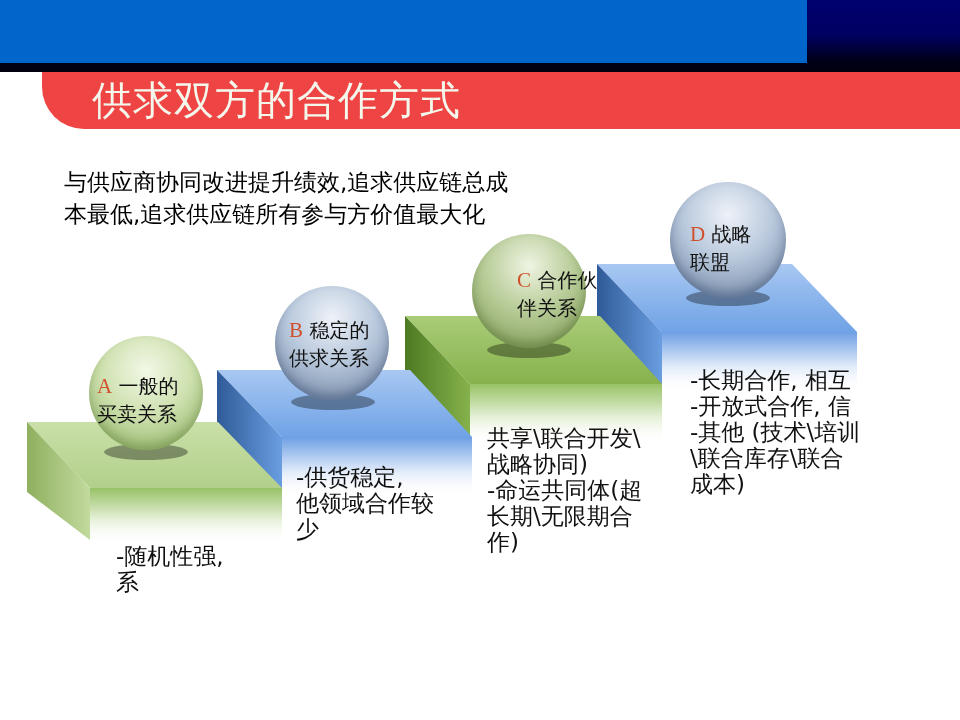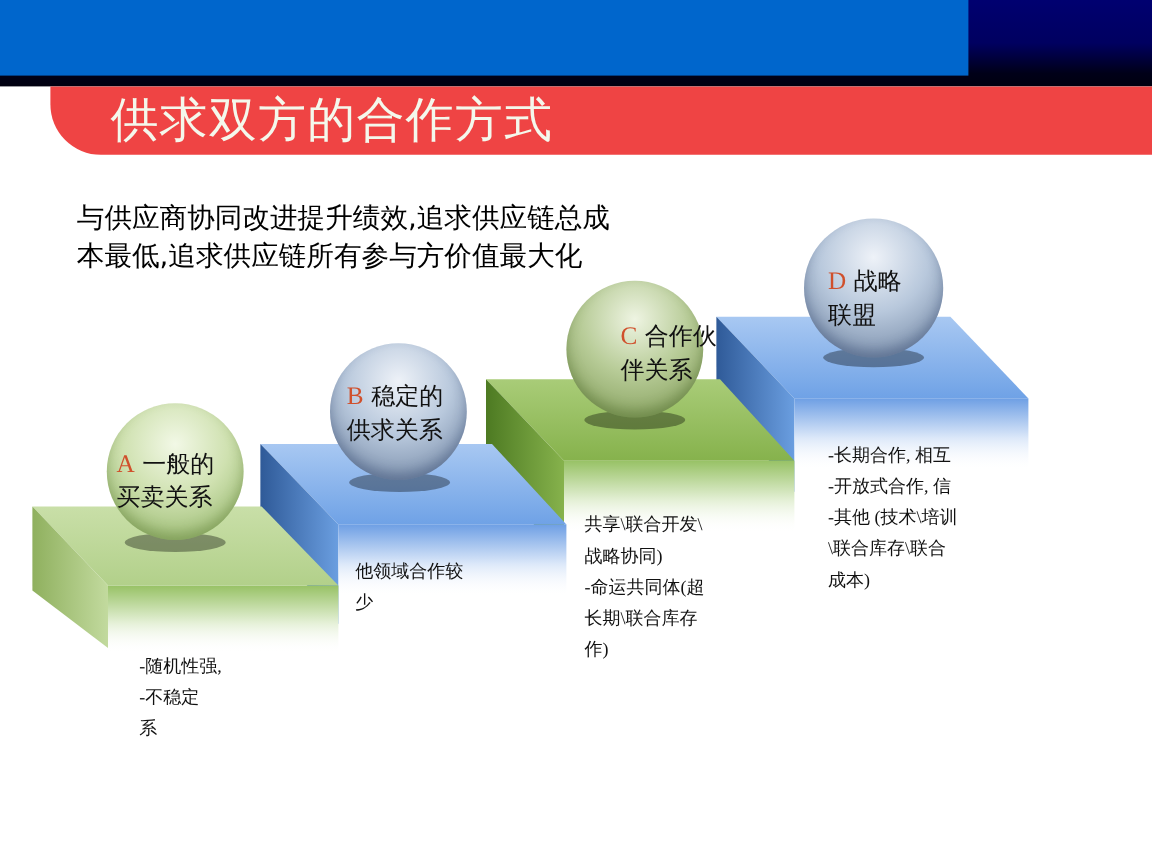--- a/index.html
+++ b/index.html
@@ -14,21 +14,21 @@
   .title-banner { position: absolute; left: 42px; top: 72px; width: 918px; height: 57px;
     background: #ef4444; border-bottom-left-radius: 42px; }
   .title-text { position: absolute; left: 50px; top: 4px; font-size: 40px; color: #f4f8ec;
     letter-spacing: 1px; line-height: 48px; }
   .subtitle { position: absolute; left: 64px; top: 166px; width: 540px; font-size: 23px;
     line-height: 32px; color: #000000; }
   svg.stairs { position: absolute; left: 0; top: 0; }
   .ball { position: absolute; border-radius: 50%; }
   .ball-label { position: absolute; font-size: 20px; line-height: 28px; color: #111; white-space: nowrap; }
   .ball-label .letter { color: #d0502c; font-family: "Liberation Serif", serif; font-size: 21px; }
-  .desc { position: absolute; font-size: 15px; line-height: 26px; color: #111; font-family: Liberation Serif, serif; }
+  .desc { position: absolute; font-size: 23px; line-height: 26px; color: #111; }
   .desc div { white-space: nowrap; }
 </style>
 </head>
 <body>
 
 <div class="topbar">
   <div class="topbar-blue"></div>
 </div>
 
 <div class="title-banner">
@@ -139,34 +139,34 @@
      background: radial-gradient(circle at 50% 28%, #eef2f8 0%, #b8c8dc 45%, #7c90ac 85%, #5c6f8c 100%);
      box-shadow: inset 0 -6px 10px rgba(40,60,100,0.35);">
   <div class="ball-label" style="left:20px; top:38px;">
     <div><span class="letter">D</span> <span>战略</span></div>
     <div>联盟</div>
   </div>
 </div>
 
 <div class="desc" style="left:104px; top:543px;margin-left:12px;">
   <div>-随机性强,</div>
-  <div>-不稳定</div>
   <div>系</div>
 </div>
 
 <div class="desc" style="left:296px; top:464px;">
+  <div>-供货稳定,</div>
   <div>他领域合作较</div>
   <div>少</div>
 </div>
 
 <div class="desc" style="left:487px; top:425px;">
   <div>共享\联合开发\</div>
   <div>战略协同)</div>
   <div>-命运共同体(超</div>
-  <div>长期\联合库存</div>
+  <div>长期\无限期合</div>
   <div>作)</div>
 </div>
 
 <div class="desc" style="left:690px; top:367px;">
   <div>-长期合作, 相互</div>
   <div>-开放式合作, 信</div>
   <div>-其他 (技术\培训</div>
   <div>\联合库存\联合</div>
   <div>成本)</div>
 </div>

